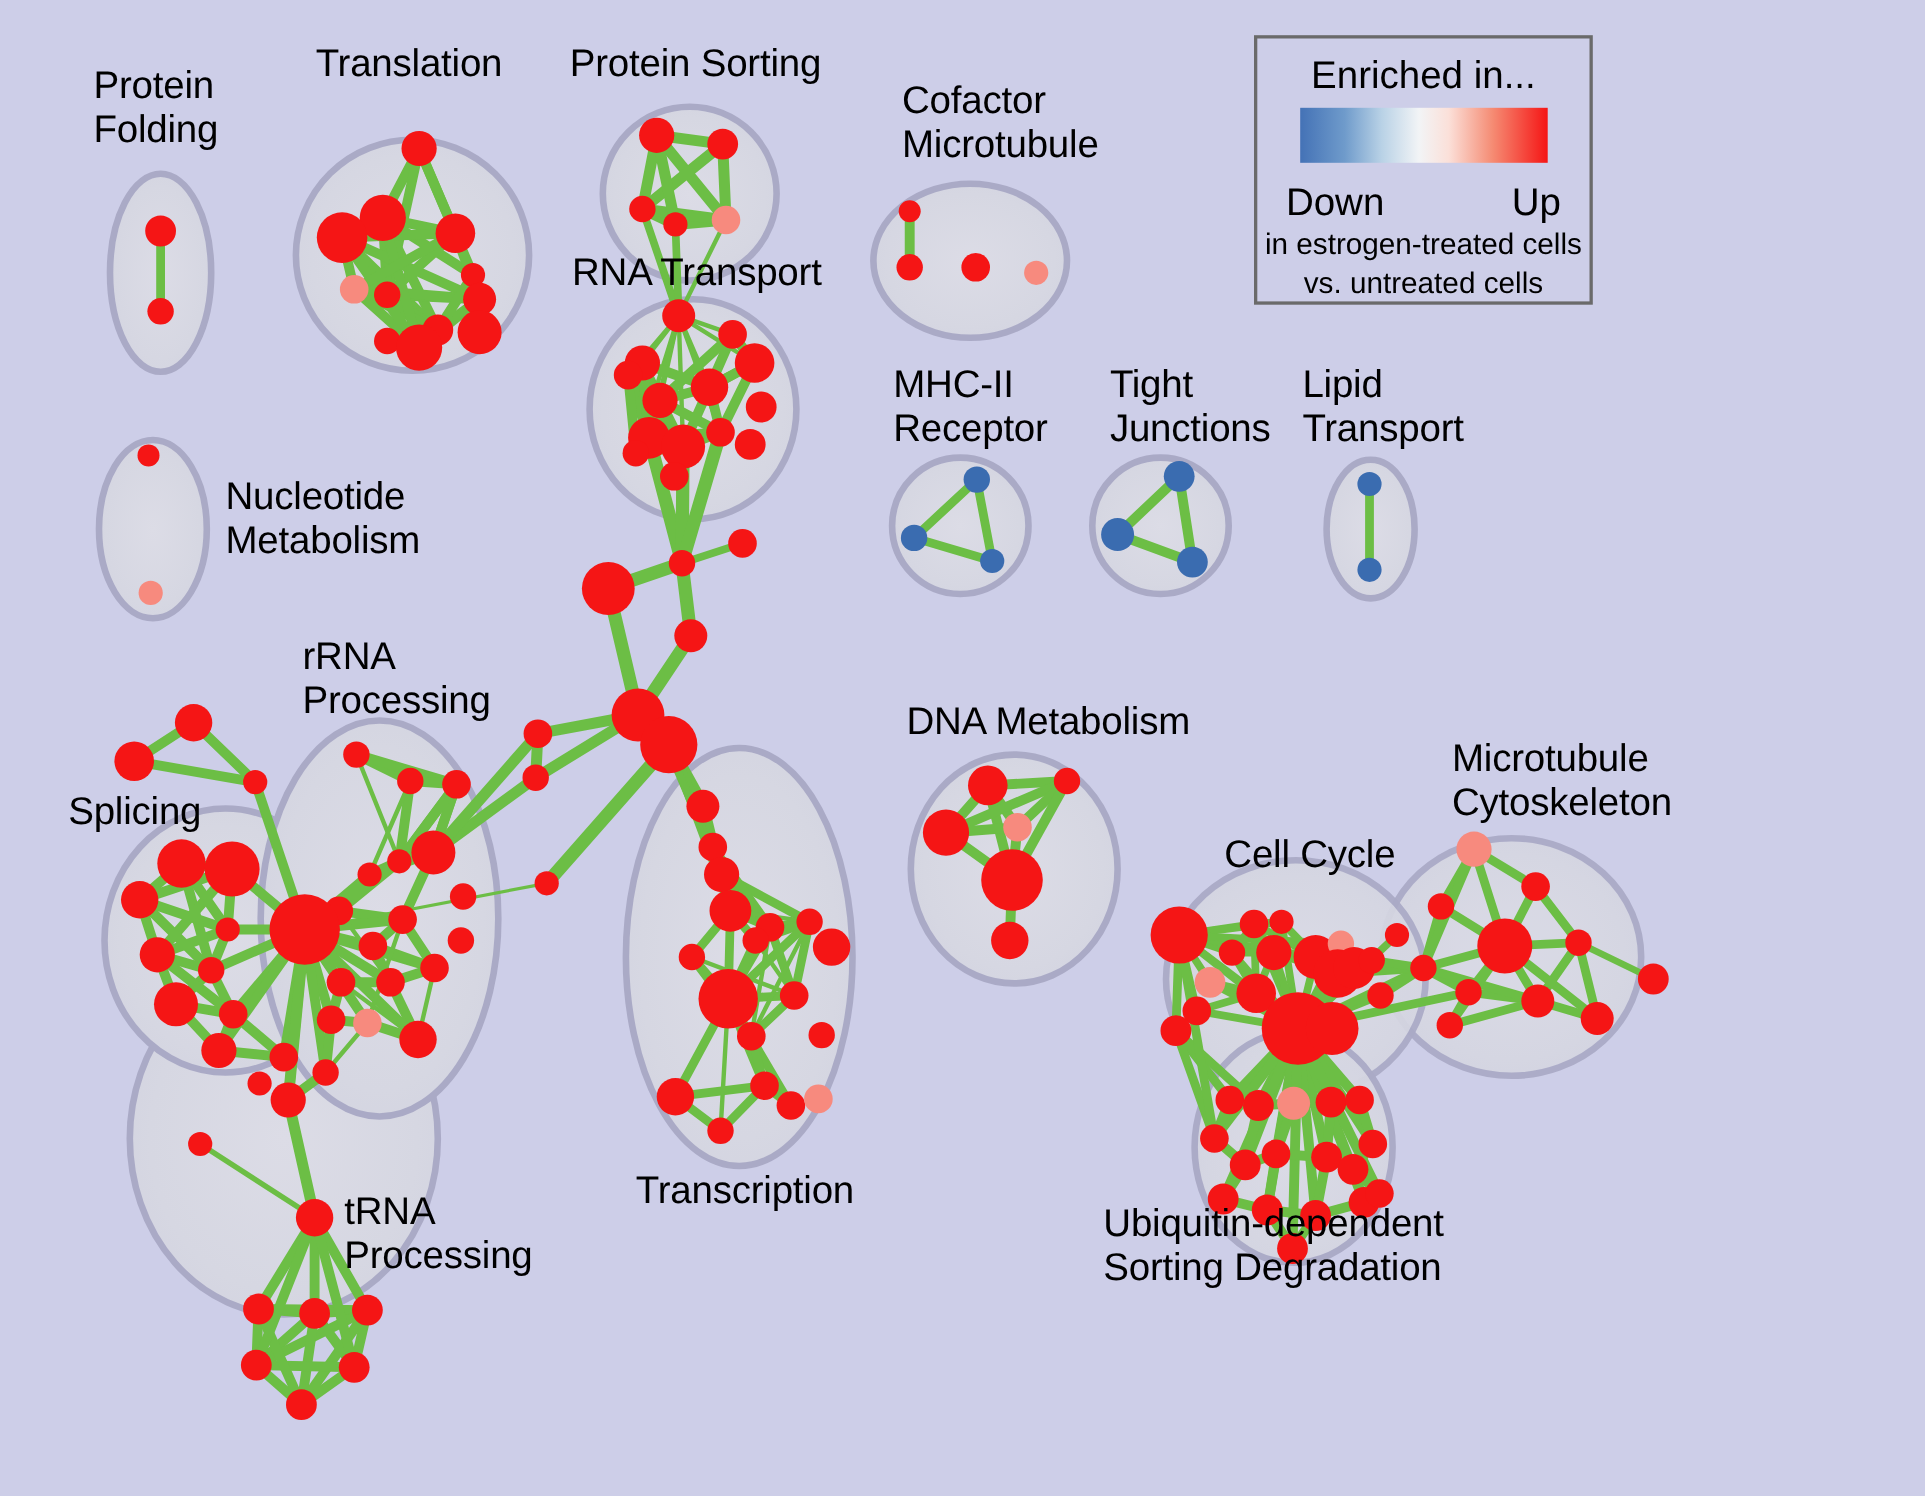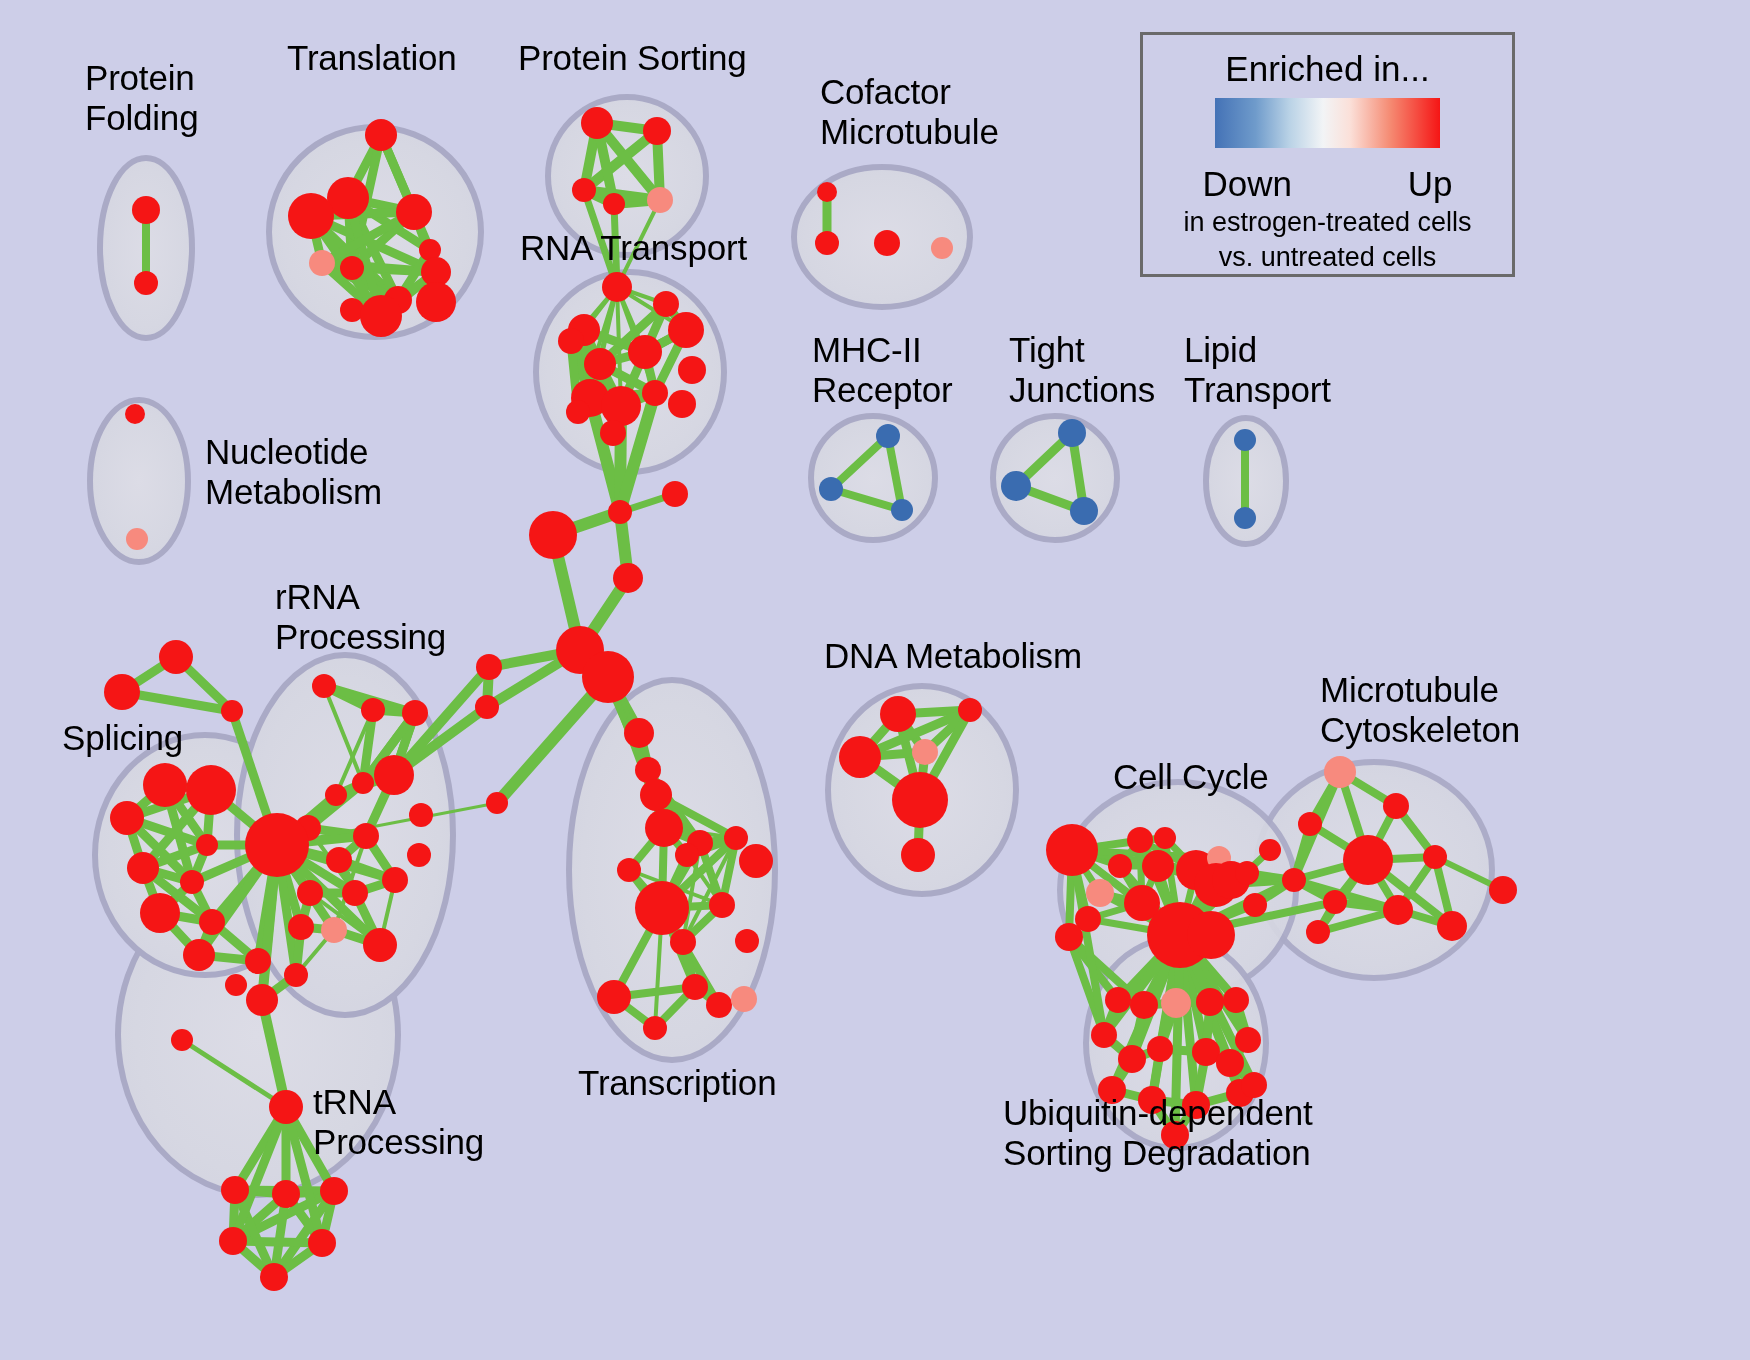--- a/index.html
+++ b/index.html
@@ -3,21 +3,21 @@
 <meta charset="utf-8">
 <title>Enrichment Map Network</title>
 <style>
   html,body{margin:0;padding:0;background:#ffffff;}
   body{font-family:"Liberation Sans", sans-serif;}
   #stage{position:relative;width:1750px;height:1360px;background:#cdcee8;overflow:hidden;}
   #net{position:absolute;left:0;top:0;width:1750px;height:1360px;}
   .clabel{position:absolute;color:#000;font-family:"Liberation Sans", sans-serif;
           font-size:35px;line-height:40px;font-weight:400;white-space:pre;letter-spacing:-0.2px;}
   .clabel.lft{text-align:left;}
-  #legend{position:absolute;left:1140px;top:32px;width:375px;height:245px;
+  #legend{position:absolute;left:1140px;top:32px;width:308px;height:245px;
           background:#cdcee8;border:3px solid #6a6a6a;box-sizing:border-box;
           display:flex;flex-direction:column;align-items:center;}
   #legend-title{margin-top:14px;font-size:35px;color:#000;}
   #legend-bar{margin-top:9px;width:225px;height:58px;
      background:linear-gradient(to right,#4472b6 0%,#6f9bcb 18%,#b9d2e6 33%,#f2f4f6 48%,#fbe0d9 60%,#f58a72 78%,#f51515 100%);}
   #legend-ends{margin-top:16px;width:250px;display:flex;justify-content:space-between;font-size:35px;color:#000;}
   .legend-sub{font-size:27px;color:#000;line-height:33px;margin-top:2px;}
 </style>
 </head>
 <body>

